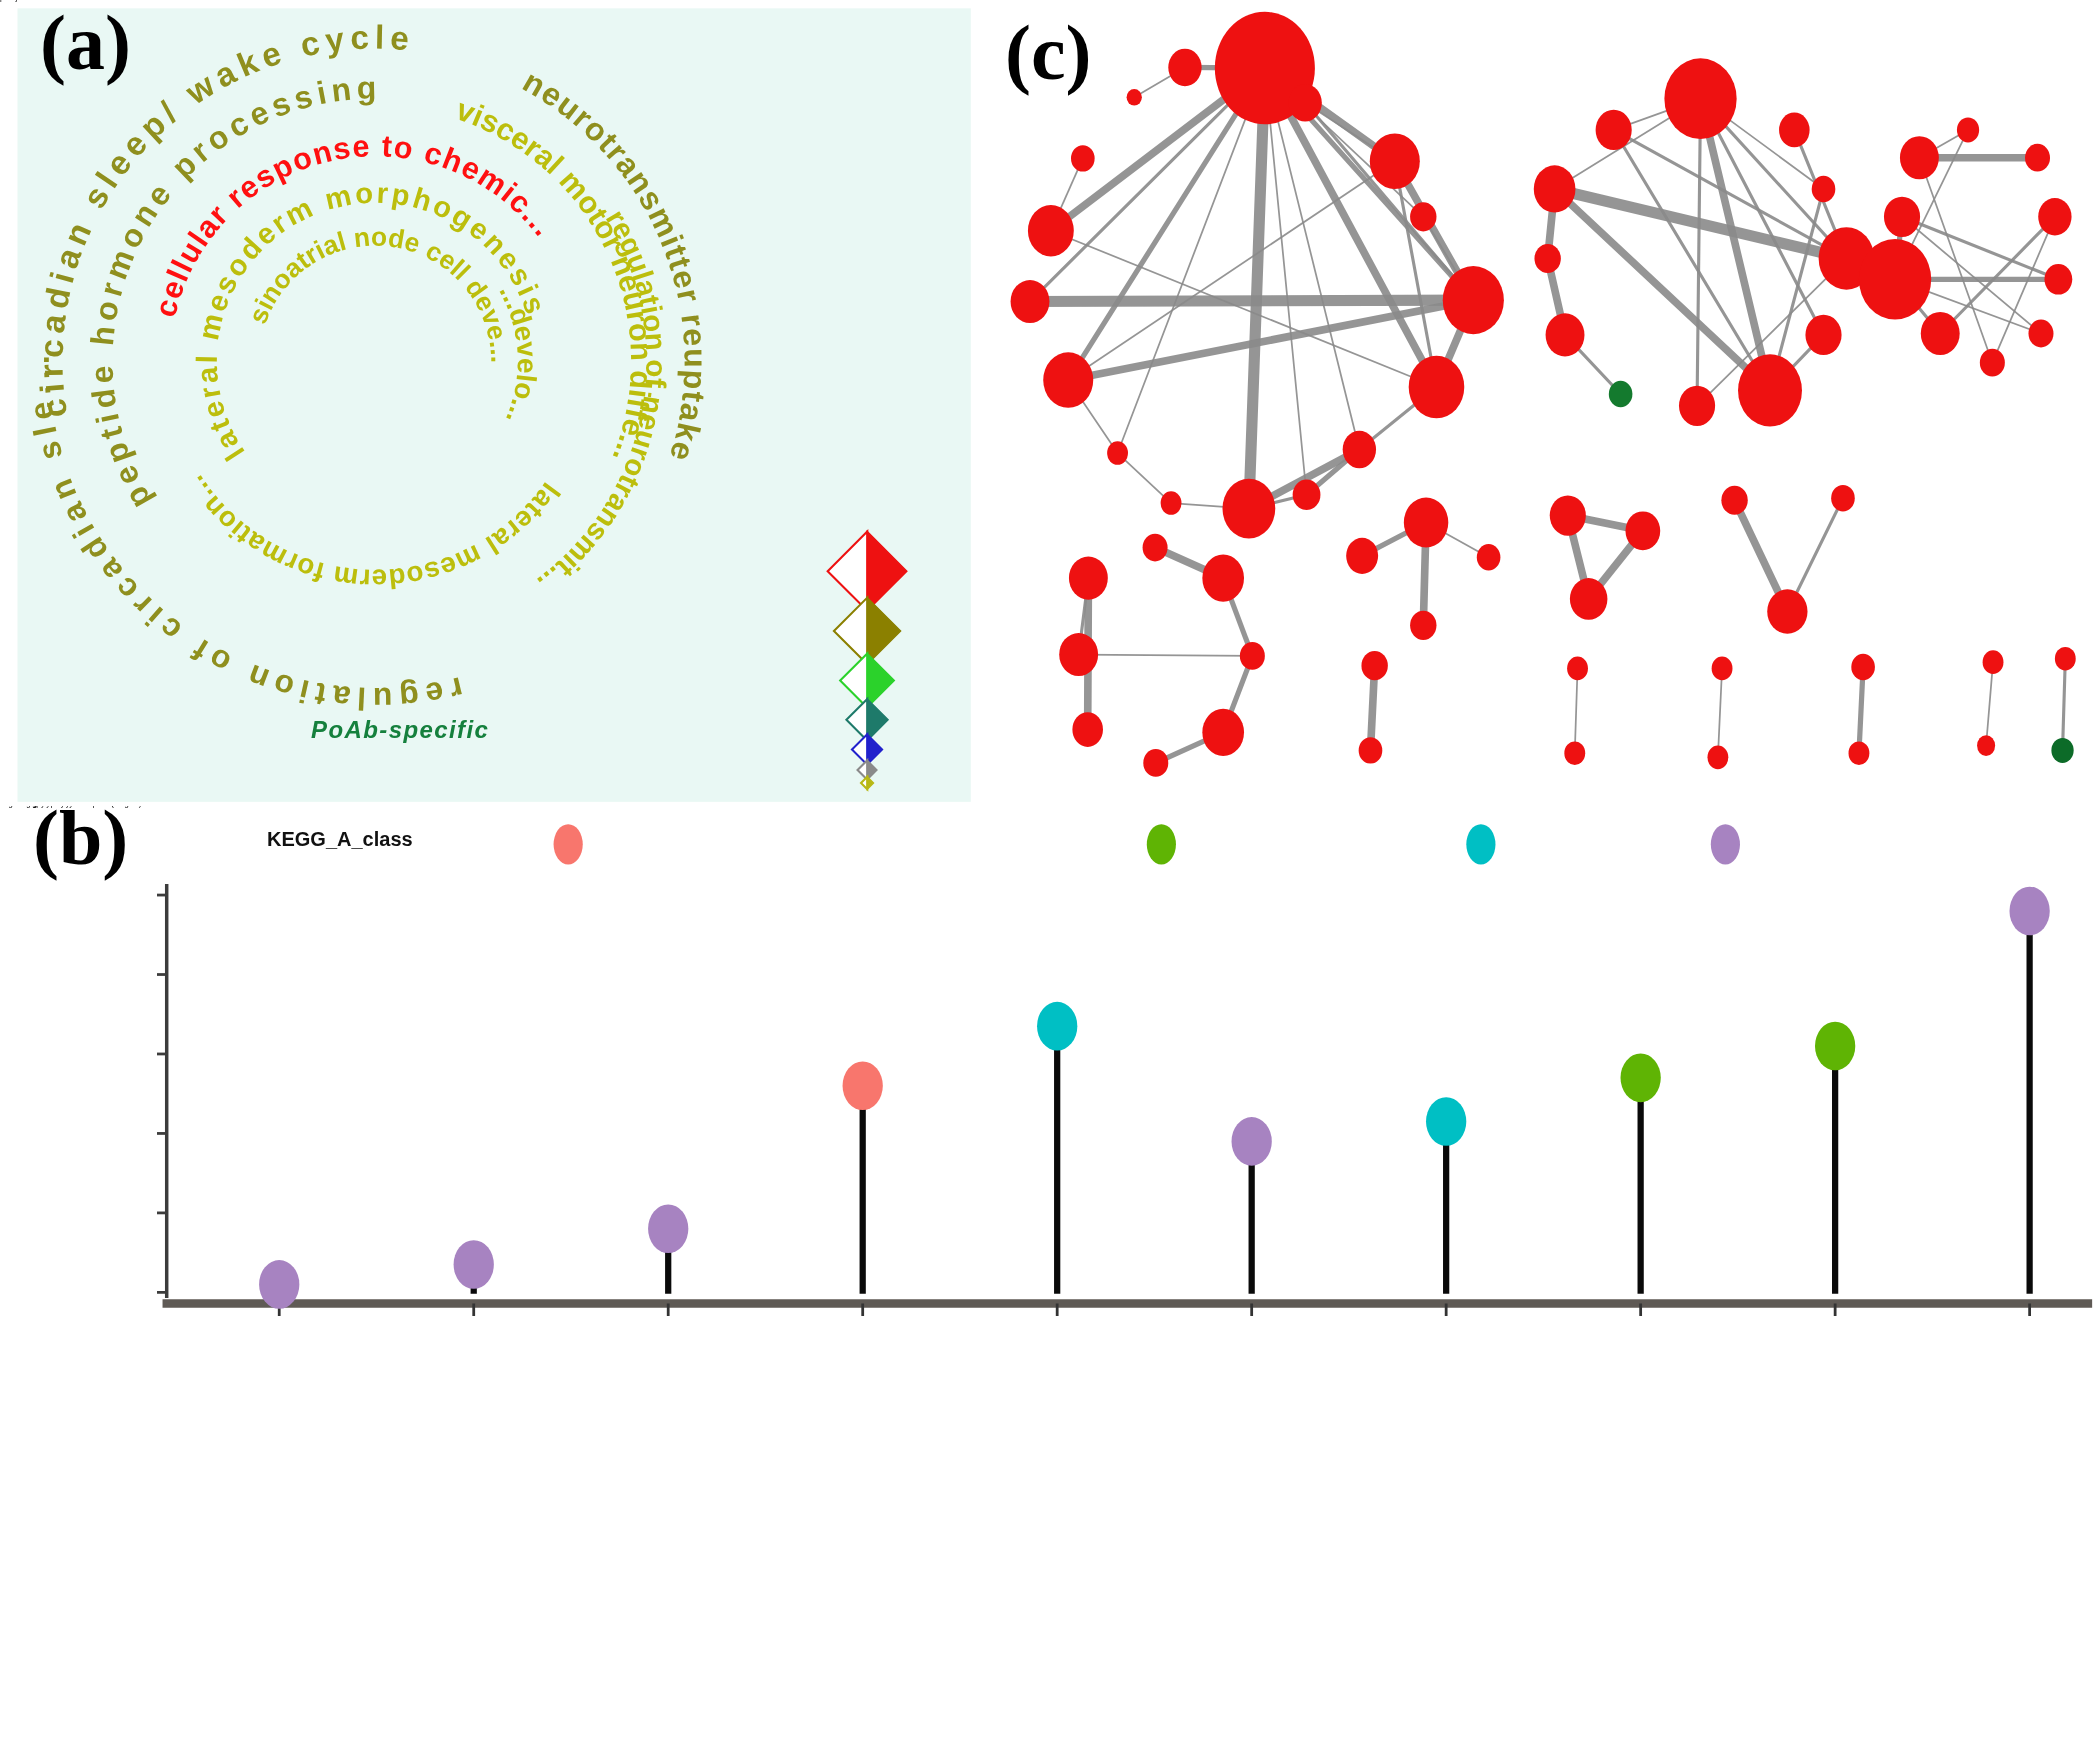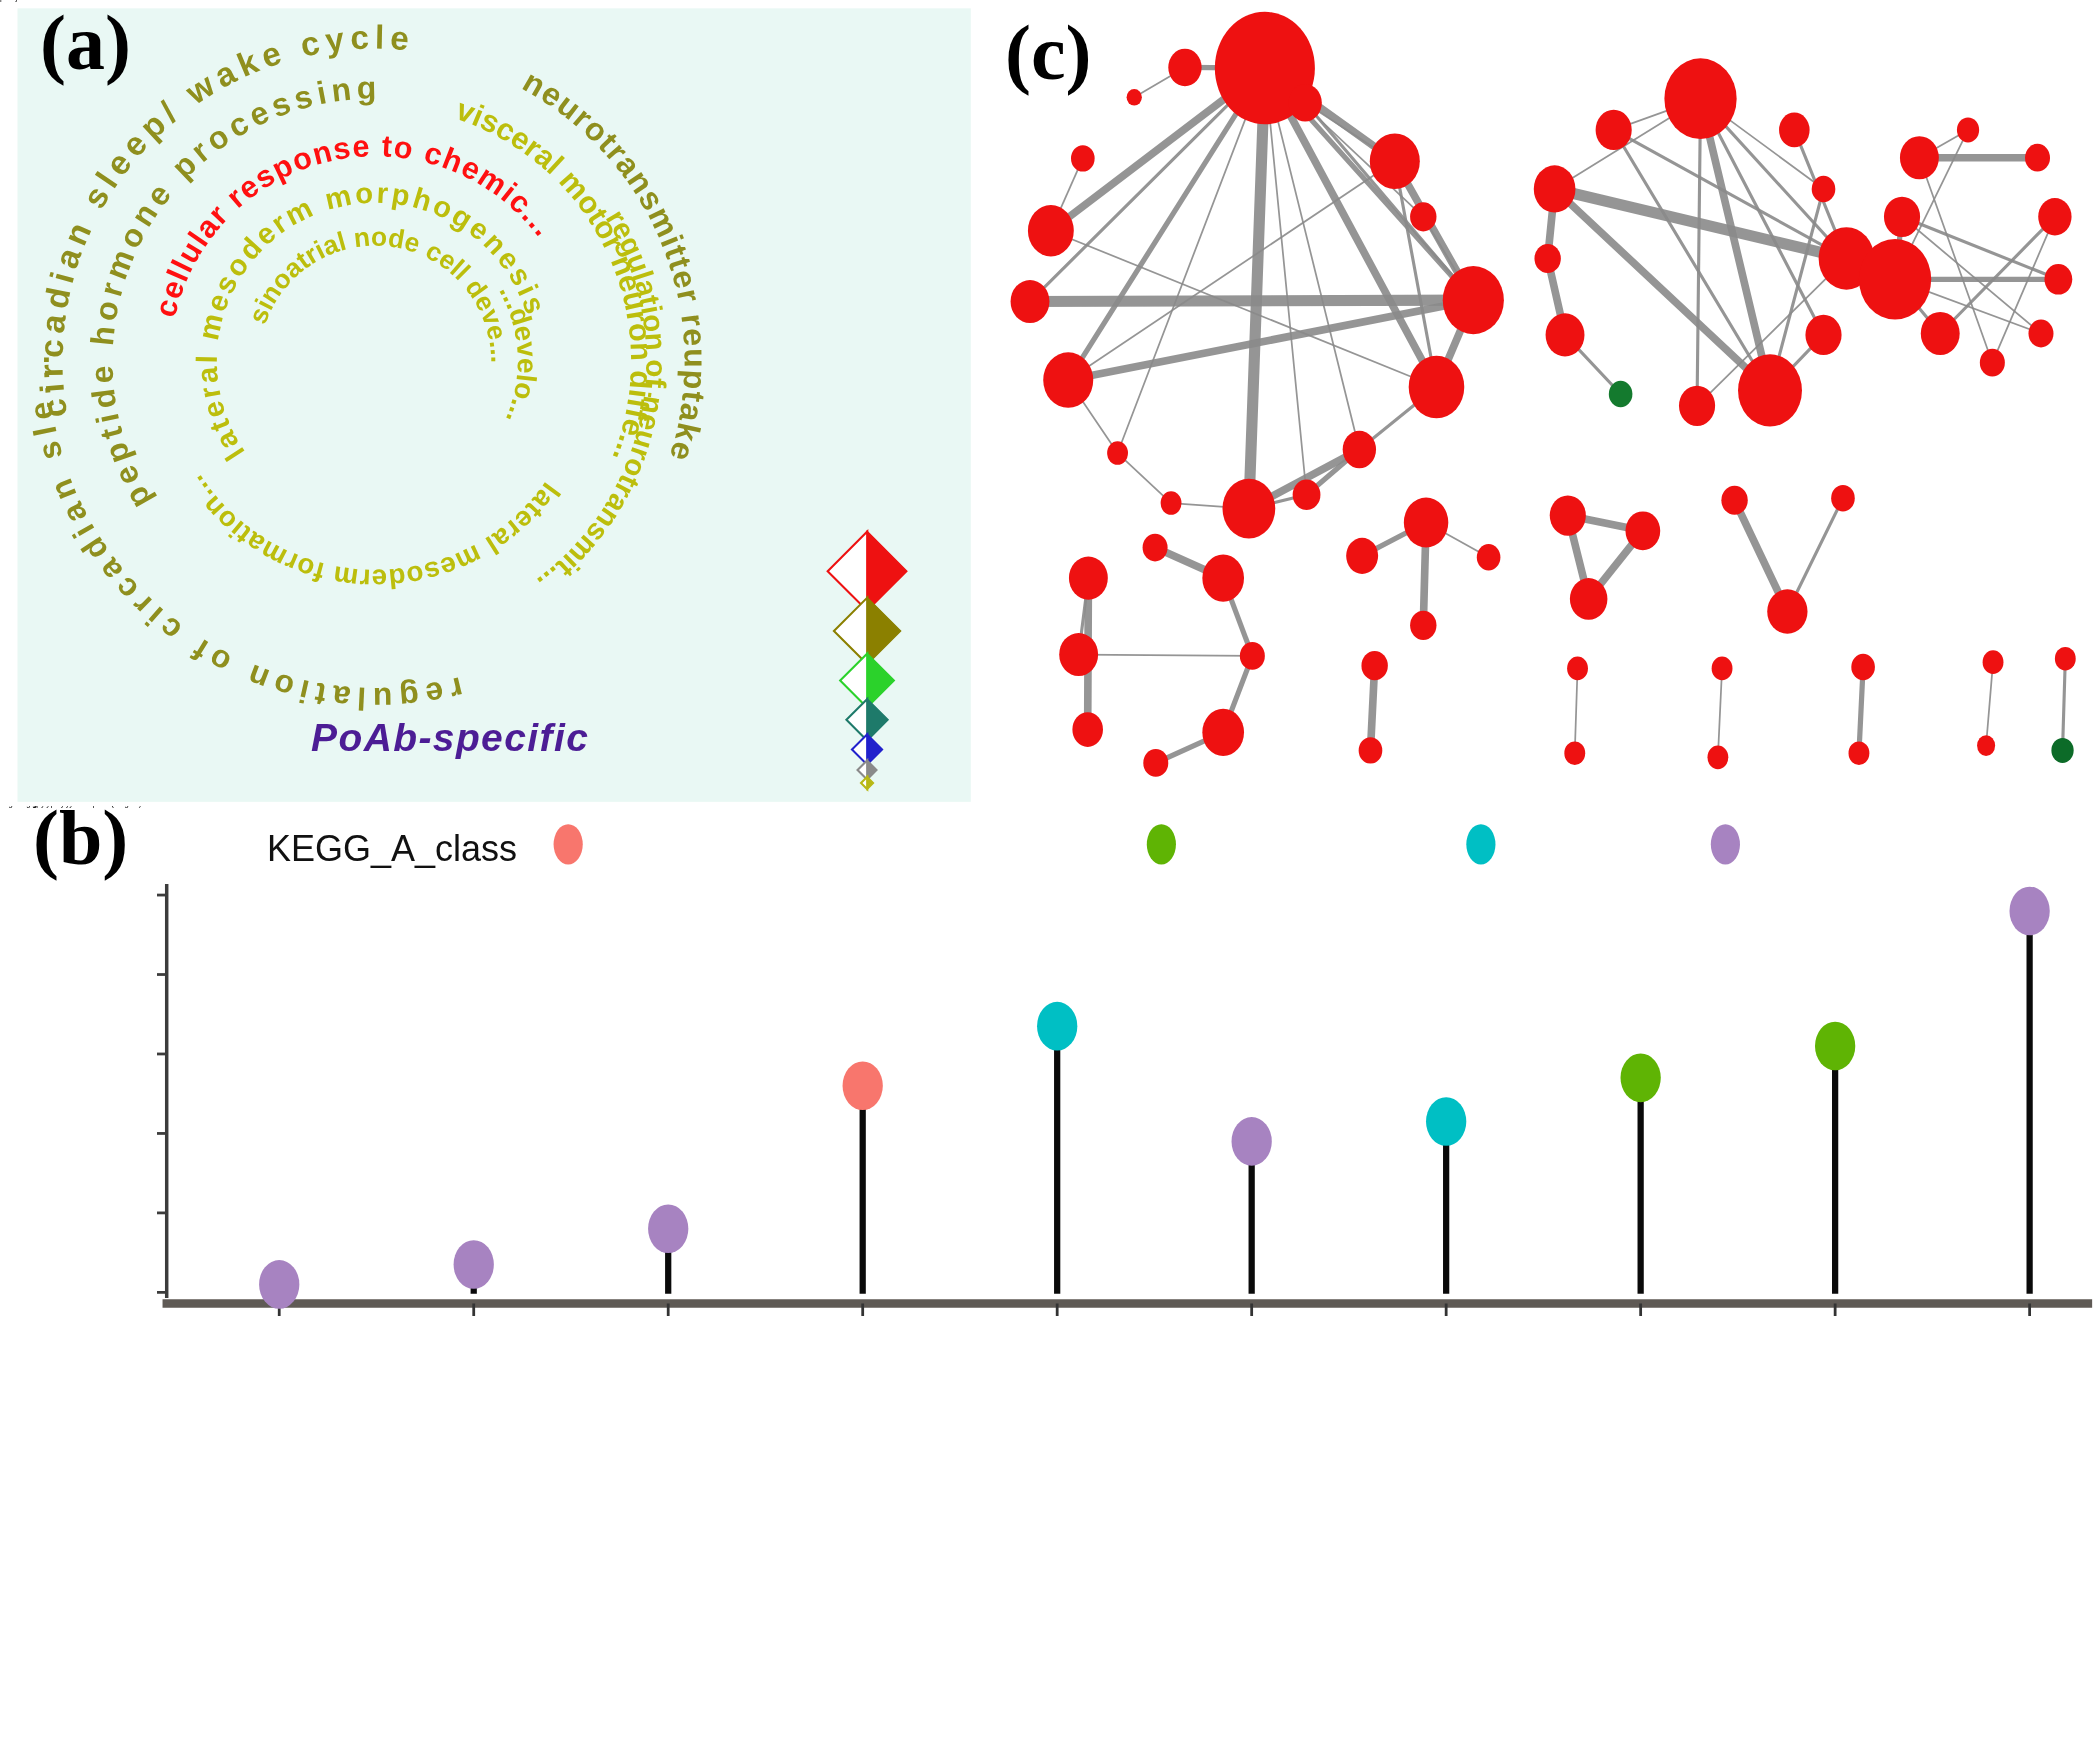--- a/index.html
+++ b/index.html
@@ -5,23 +5,23 @@
   html,body{margin:0;padding:0;background:#fff;}
   #root{position:relative;width:2097px;height:1744px;background:#fff;overflow:hidden;
         font-family:"Liberation Sans", sans-serif;}
   #root svg{position:absolute;}
   svg text{font-family:"Liberation Sans", sans-serif;}
   .plabel{position:absolute;font-family:"Liberation Serif", serif;font-weight:bold;
           font-size:78px;color:#000;line-height:1;}
   #label-a{left:40px;top:4.2px;}
   #label-b{left:33px;top:799px;}
   #label-c{left:1005px;top:14px;}
-  #caption-a{position:absolute;left:311px;top:716px;font-size:39px;font-style:italic;
-             font-weight:bold;color:#4c1d95;letter-spacing:1.4px;}
-  #legend-b-title{position:absolute;left:267px;top:828px;font-size:36px;font-weight:normal;color:#111;}
+  #caption-a{position:absolute;left:311px;top:716px;font-size:24px;font-style:italic;
+             font-weight:bold;color:#15803d;letter-spacing:1.4px;}
+  #legend-b-title{position:absolute;left:267px;top:828px;font-size:20px;font-weight:bold;color:#111;}
 </style>
 </head>
 <body>
 
 <div id="root">
   <svg id="svg-a" width="973" height="806" style="left:0;top:0;" viewBox="0 0 1400 1160">
       <rect x="25" y="12" width="1372" height="1142" fill="#E9F8F4"></rect>
       <defs>
         <path id="wcp0" d="M 96.8 598.1 A 450 450 0 0 1 737.3 115.5" fill="none"></path>
         <path id="wcp1" d="M 748.9 127.1 A 445 445 0 0 1 952.6 686.7" fill="none"></path>

